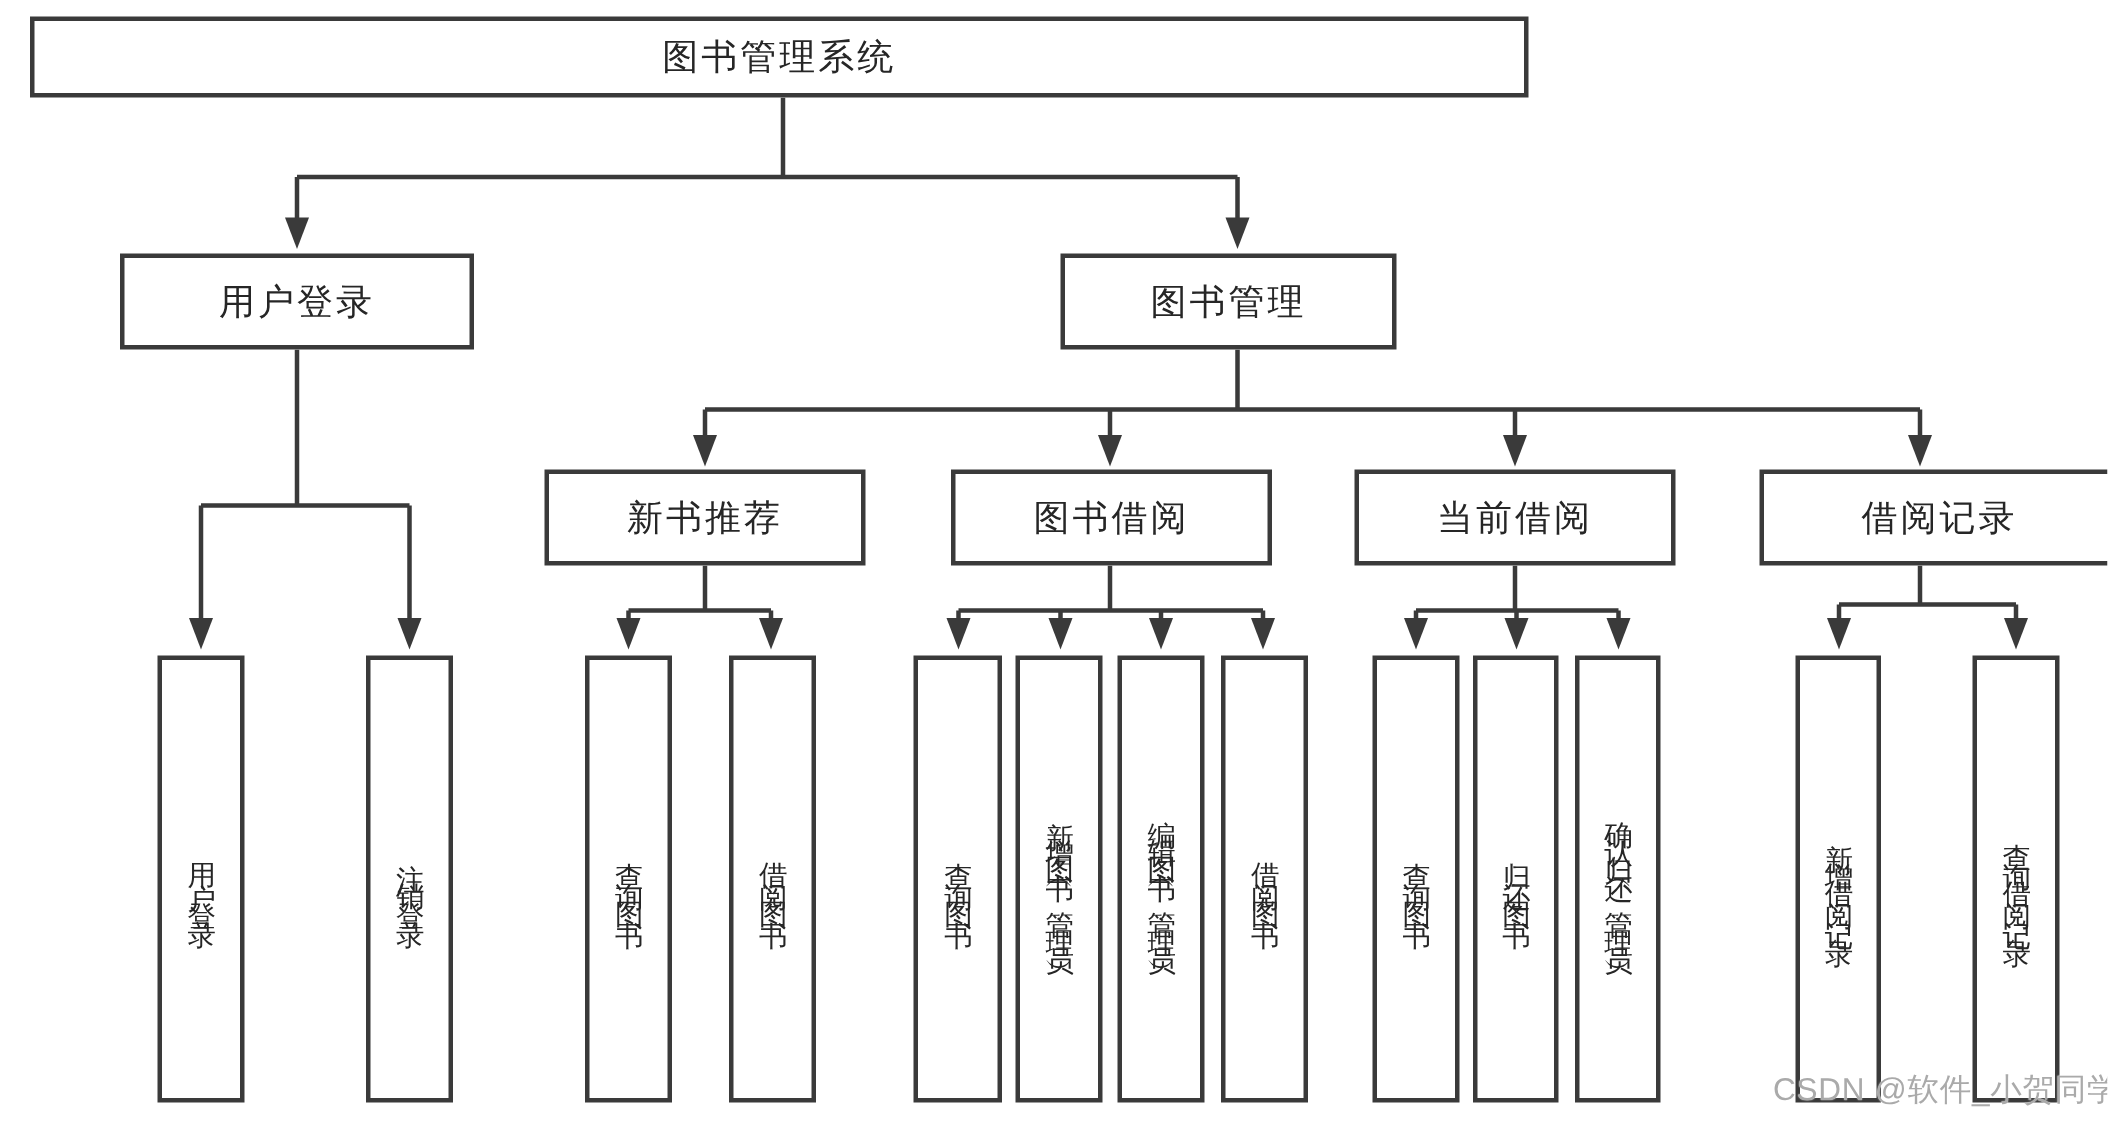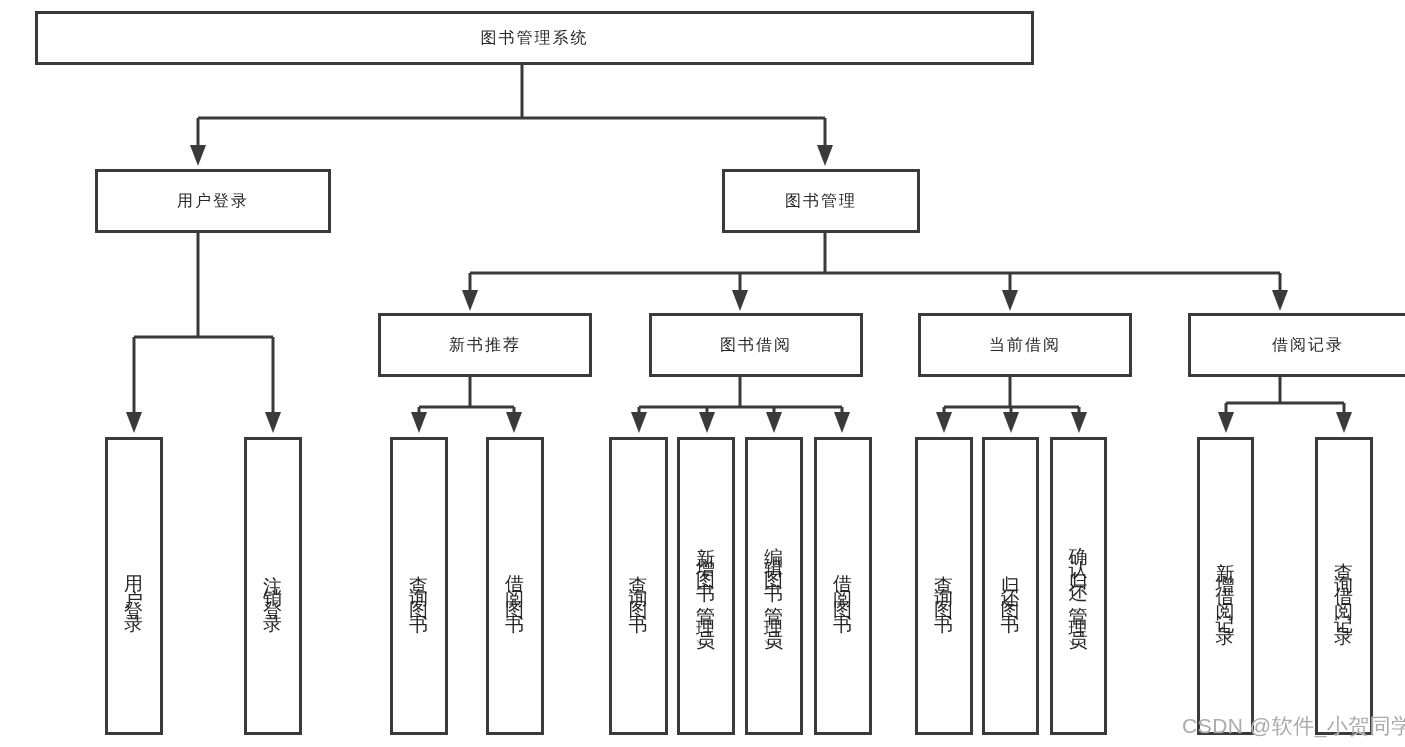--- a/index.html
+++ b/index.html
@@ -13,23 +13,22 @@
   #connectors{position:absolute;left:0;top:0;width:1405px;height:747px;}
   .node{
     position:absolute;
     box-sizing:border-box;
     border:3px solid #3a3a3a;
     background:#ffffff;
     display:flex;align-items:center;justify-content:center;
     color:#262626;
   }
   .hnode{
-    font-size:16px;
+    font-size:24px;
     letter-spacing:2px;
-    margin-left:15px;
   }
   .vnode span{
     writing-mode:vertical-rl;
     text-orientation:mixed;
     font-size:19px;
     line-height:1;
     letter-spacing:13px;
     color:#262626;
     white-space:nowrap;
   }
@@ -102,21 +101,21 @@
     </g>
   </svg>
 
   <div class="node hnode" style="left:20px;top:11px;width:999px;height:54px;">
     <span>图书管理系统</span>
   </div>
 
   <div class="node hnode" style="left:80px;top:169px;width:236px;height:64px;">
     <span>用户登录</span>
   </div>
-  <div class="node hnode" style="left:707px;top:169px;width:198px;height:64px;align-items:center;">
+  <div class="node hnode" style="left:707px;top:169px;width:224px;height:64px;align-items:center;">
     <span>图书管理</span>
   </div>
 
   <div class="node hnode" style="left:363px;top:313px;width:214px;height:64px;font-family:Liberation Serif, serif;">
     <span>新书推荐</span>
   </div>
   <div class="node hnode" style="left:903px;top:313px;width:214px;height:64px;">
     <span>当前借阅</span>
   </div>
   <div class="node hnode" style="left:634px;top:313px;width:214px;height:64px;">

